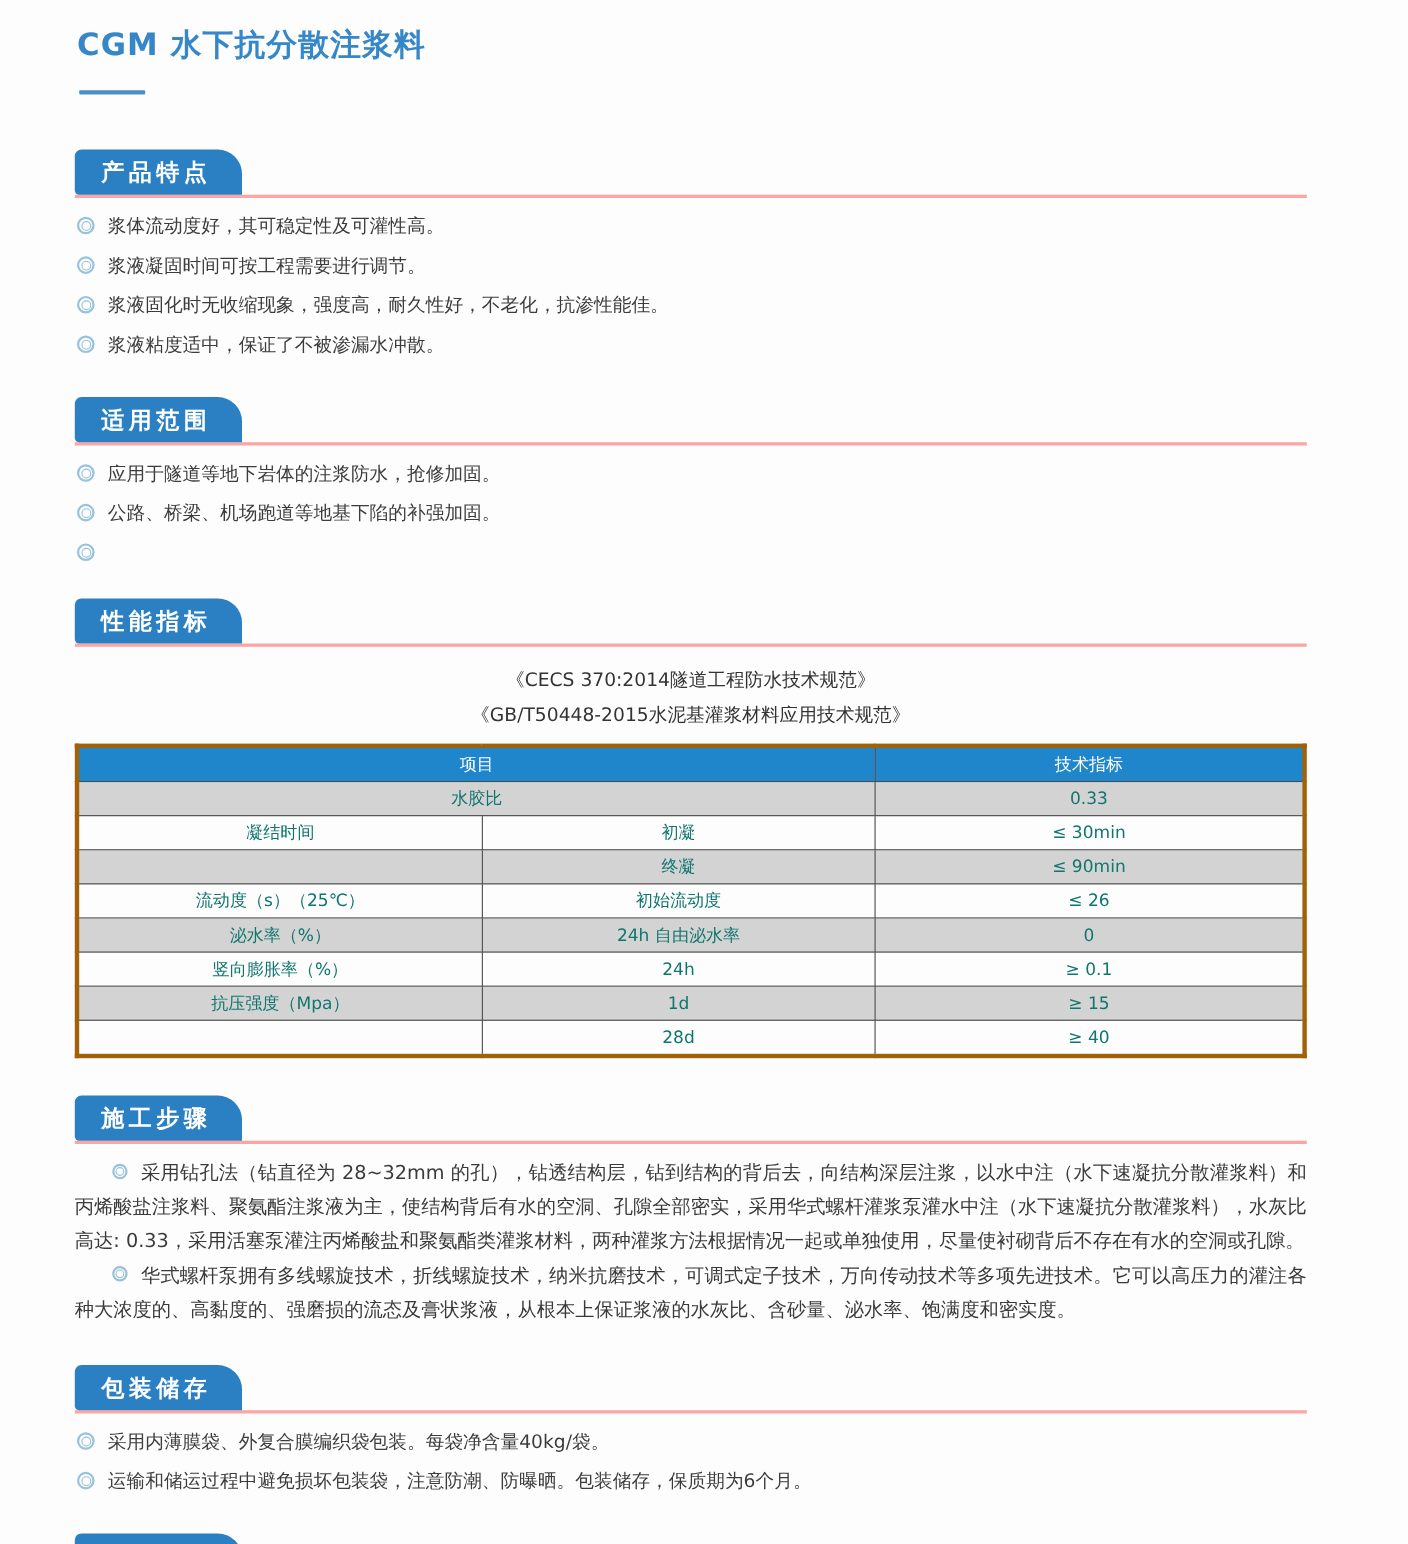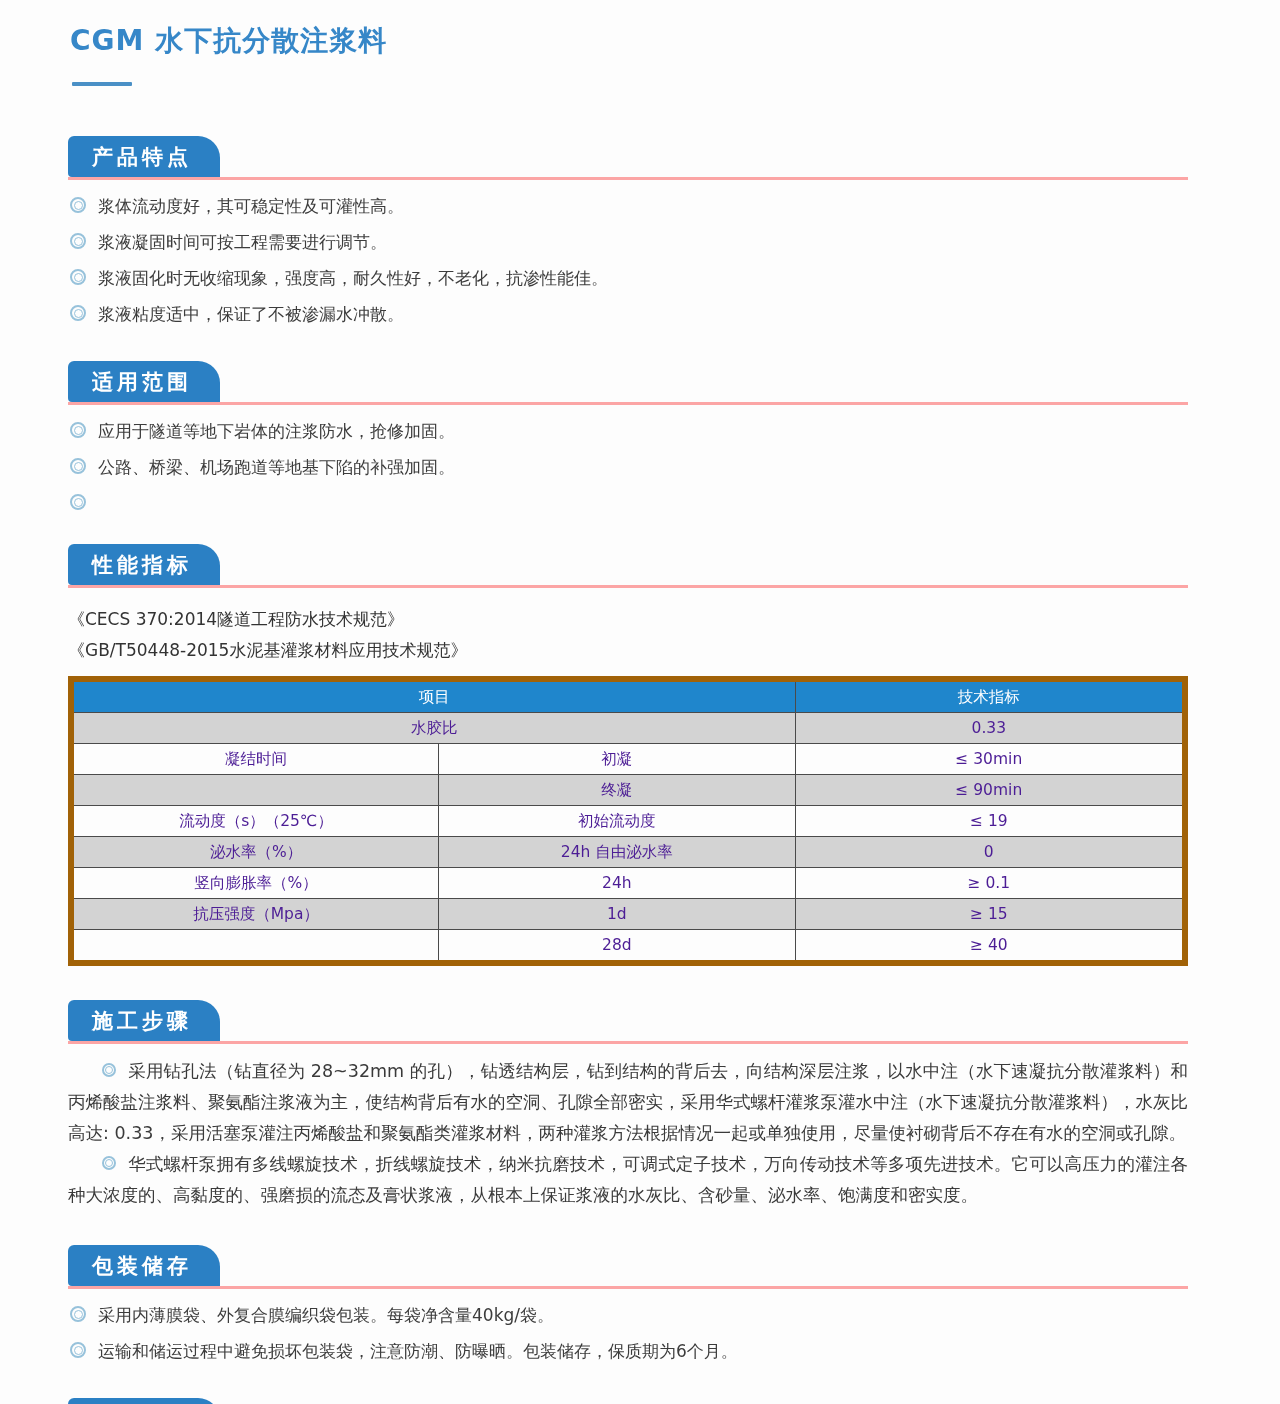--- a/index.html
+++ b/index.html
@@ -42,31 +42,31 @@
     flex:0 0 auto;width:12px;height:12px;
     border:2px solid #97c2db;border-radius:50%;
     margin:3px 12px 0 2px;position:relative;
   }
   .ring::after{
     content:"";position:absolute;left:1.5px;top:1.5px;right:1.5px;bottom:1.5px;
     border:1.5px solid #97c2db;border-radius:50%;
   }
 
   
-  .standards{margin-top:16px;text-align:left;font-size:17px;color:#333;}
+  .standards{margin-top:16px;text-align:center;font-size:17px;color:#333;}
   .standards div{line-height:31px;}
 
   
   table.perf{
     width:100%;margin-top:10px;border-collapse:collapse;
-    border:6px solid #a16207;
+    border:4px solid #a16207;
   }
   table.perf th, table.perf td{
     border:1px solid #4a4a4a;height:30px;text-align:center;
-    font-size:15.5px;padding:0 6px;font-weight:normal;color:#4c1d95;
+    font-size:15.5px;padding:0 6px;font-weight:normal;color:#0f766e;
   }
   table.perf thead th{background:#1f86cc;color:#ffffff;}
   table.perf tr.gray td{background:#d3d3d3;}
   .col-a{width:33%;}.col-b{width:32%;}.col-c{width:35%;}
 
   
   .paras{margin-top:12px;}
   .para{
     margin:0;font-size:17.5px;line-height:31px;color:#3a3a3a;
     text-align:justify;text-indent:34px;
@@ -164,21 +164,21 @@
           <td>≤ 30min</td>
         </tr>
         <tr class="gray">
           <td></td>
           <td>终凝</td>
           <td>≤ 90min</td>
         </tr>
         <tr>
           <td>流动度（s）（25℃）</td>
           <td>初始流动度</td>
-          <td>≤ 19</td>
+          <td>≤ 26</td>
         </tr>
         <tr class="gray">
           <td>泌水率（%）</td>
           <td>24h 自由泌水率</td>
           <td>0</td>
         </tr>
         <tr>
           <td>竖向膨胀率（%）</td>
           <td>24h</td>
           <td>≥ 0.1</td>

